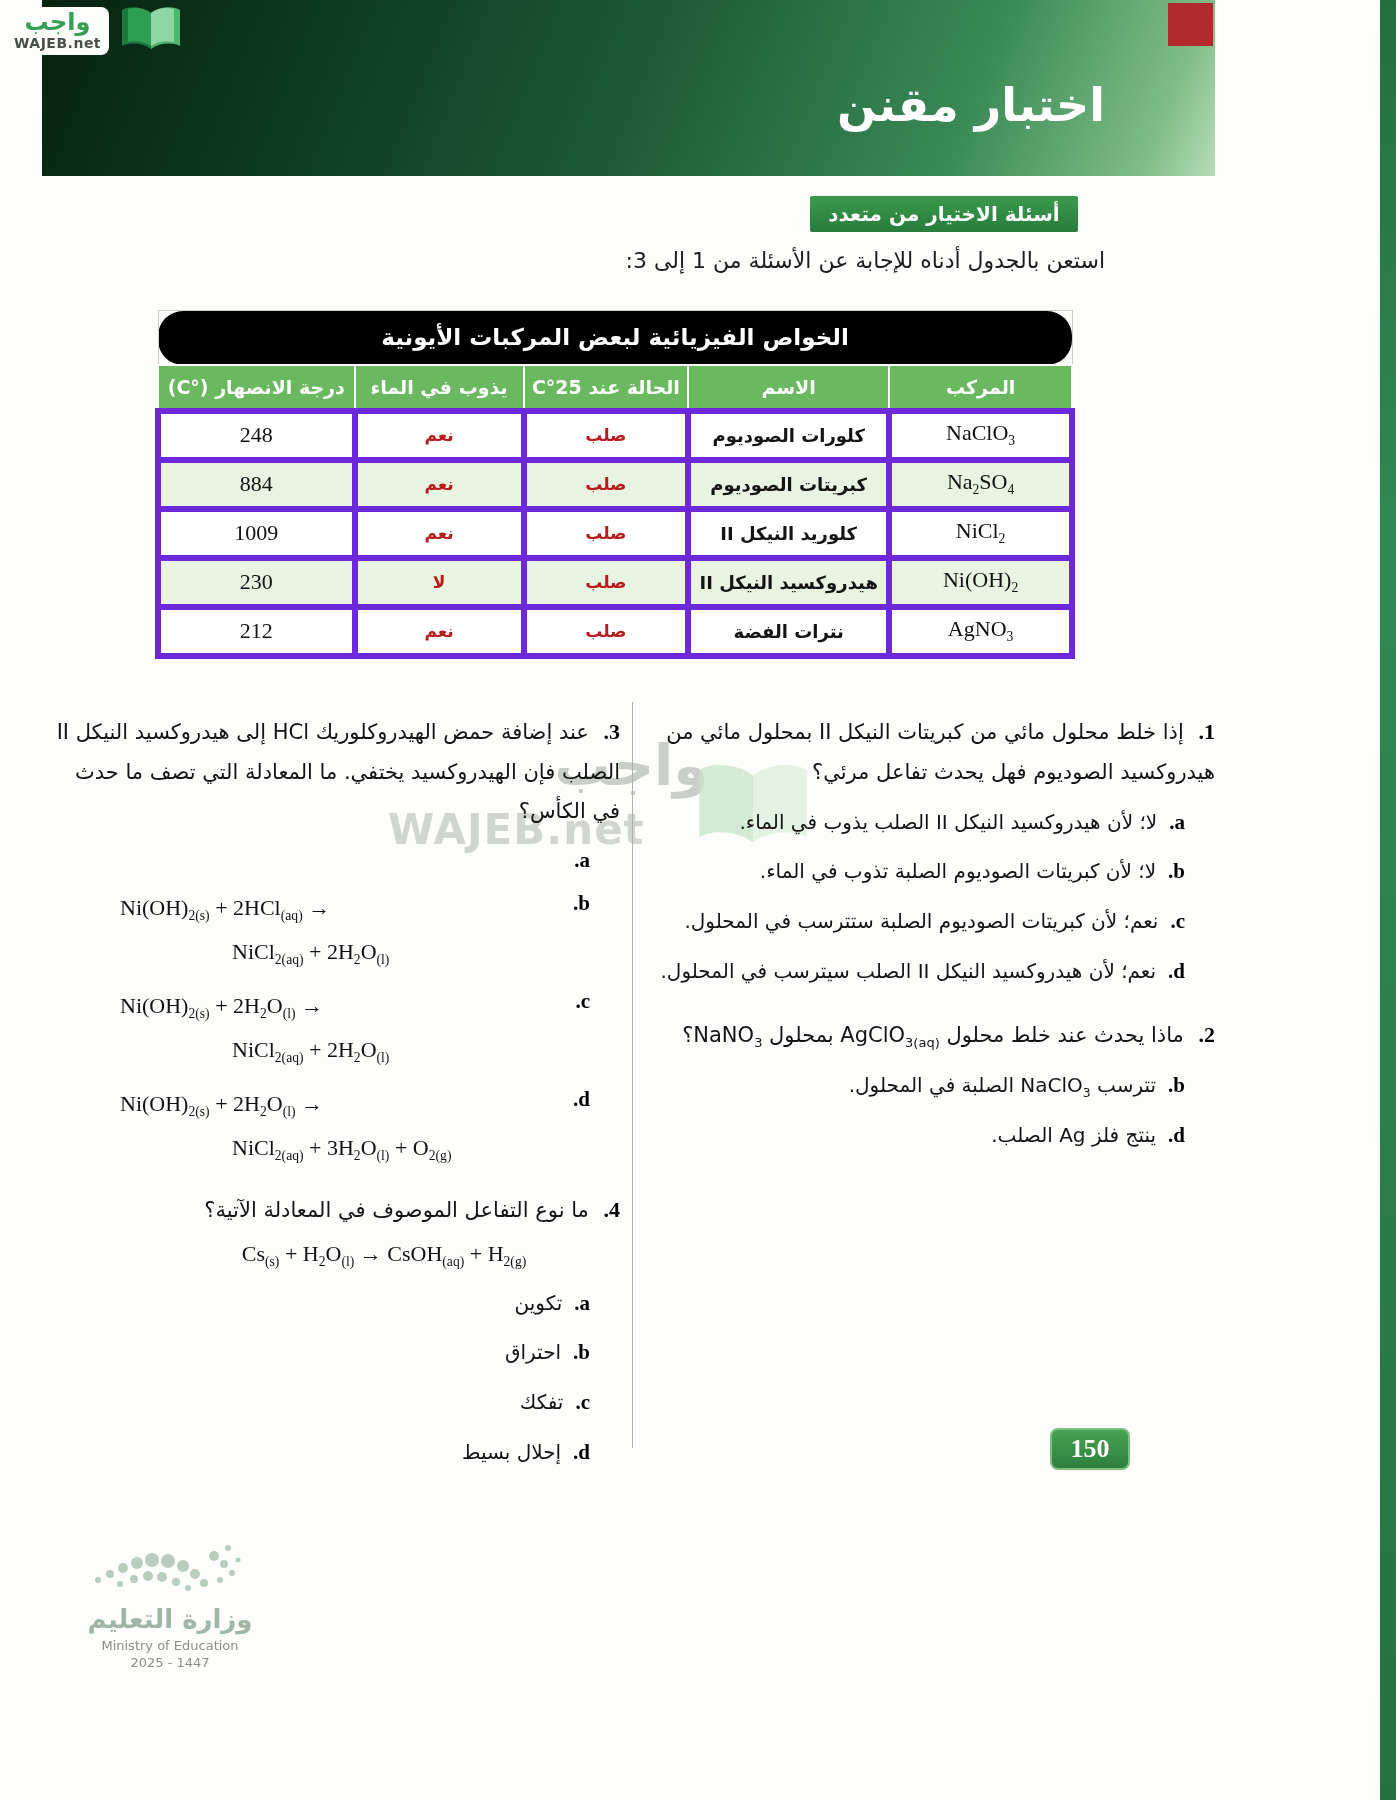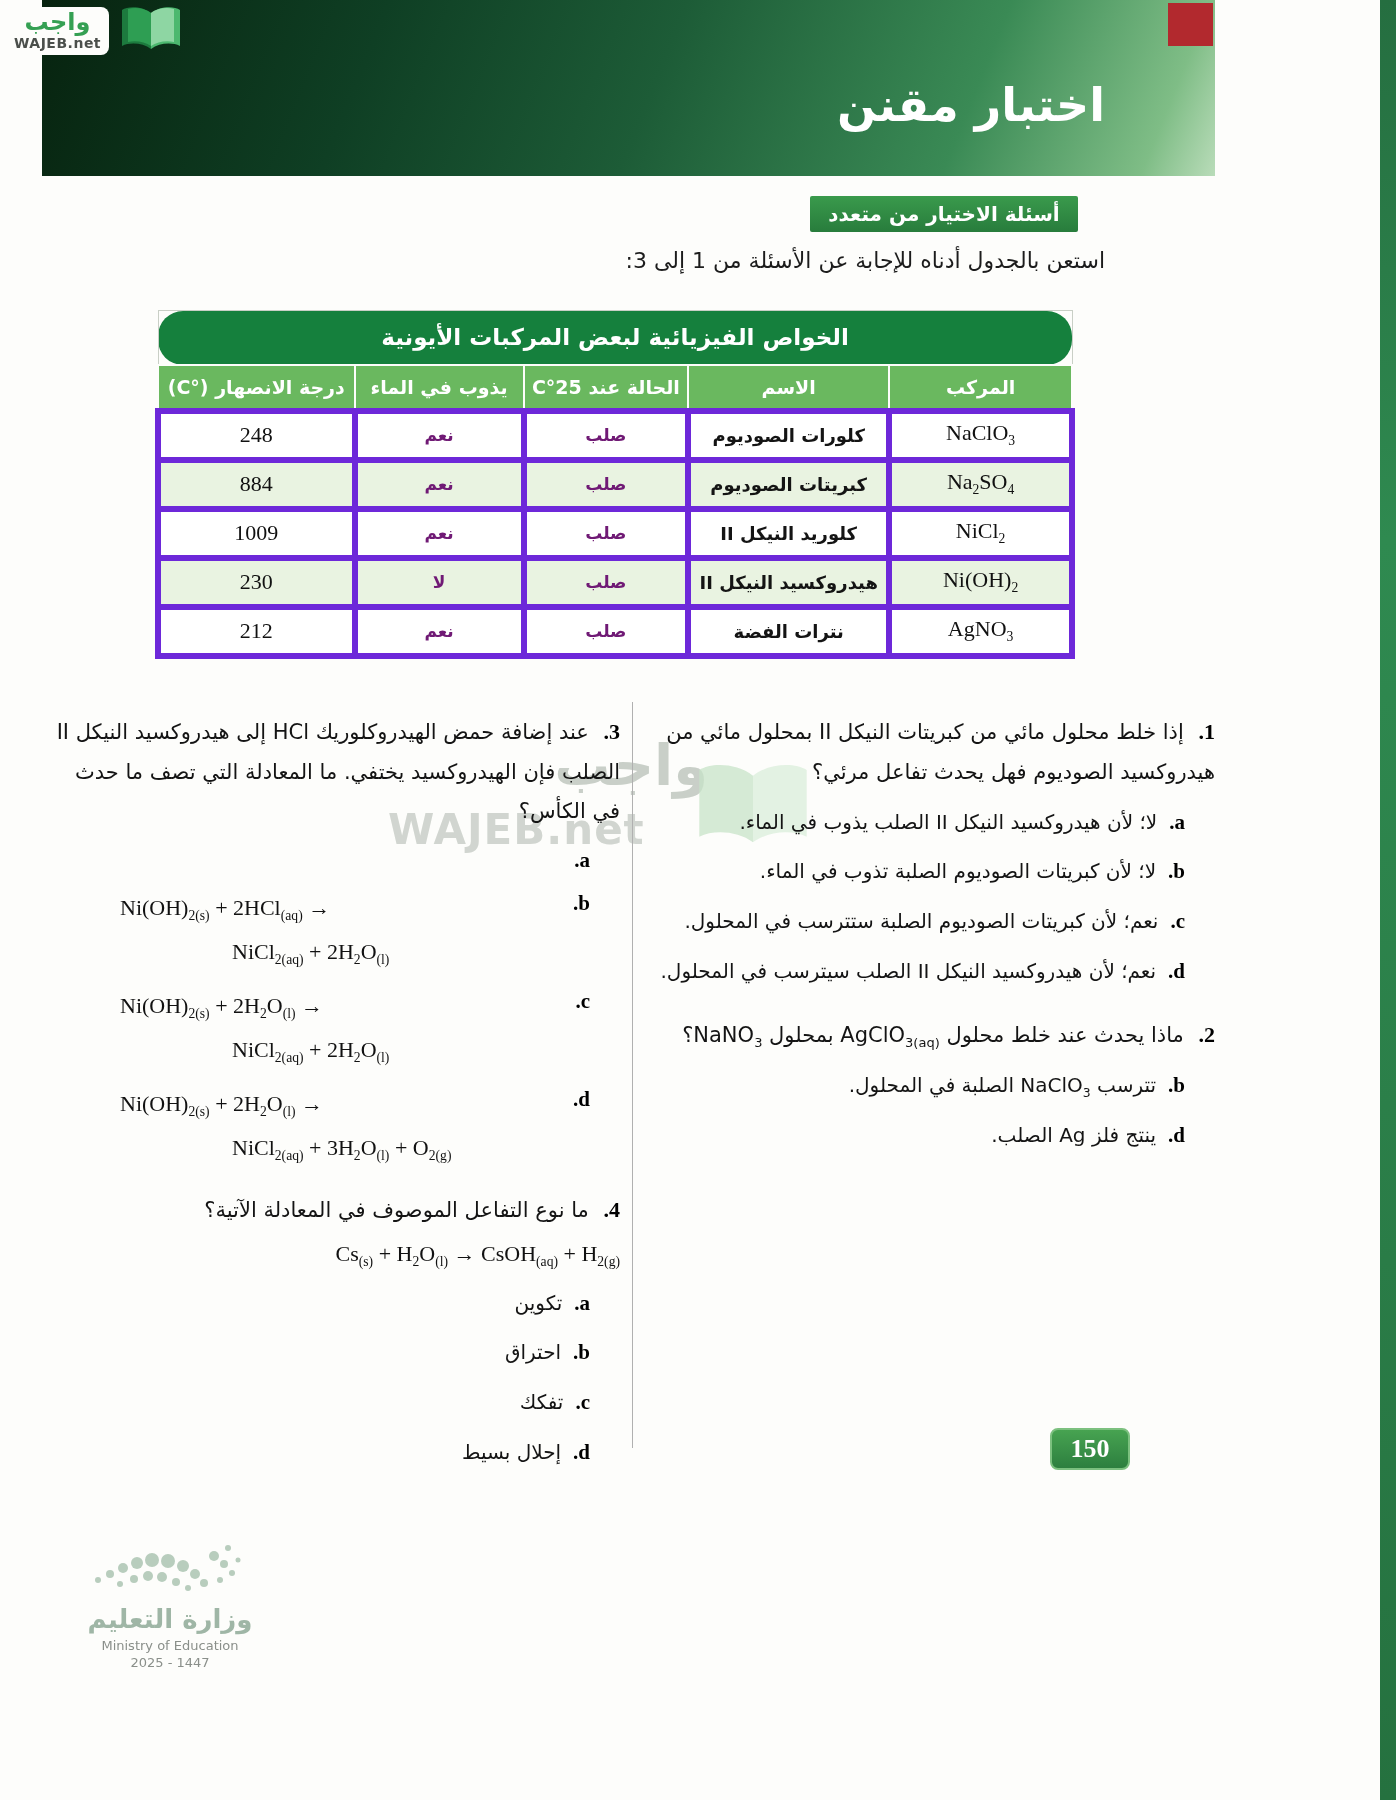--- a/index.html
+++ b/index.html
@@ -30,30 +30,30 @@
     background:linear-gradient(#3a9a4c,#287c3c); color:#fff; font-size:20px; font-weight:bold;
     text-align:center; line-height:36px; border-radius:2px; }
 
   .instruction { position:absolute; right:291px; top:248px; direction:rtl;
     font-size:22px; color:#1c1c1c; white-space:nowrap; }
 
   
   .props-table { position:absolute; left:155px; top:310px; width:920px;
     border-collapse:collapse; direction:rtl; table-layout:fixed;
     border:1px solid #c9cfc6; }
-  .props-table .t-title { background:#15803d; color:#fff; font-size:23px; font-weight:bold;
+  .props-table .t-title { background:#000000; color:#fff; font-size:23px; font-weight:bold;
     height:54px; text-align:center;border-radius:25px; }
   .props-table .t-head th { background:#6ab85f; color:#fff; font-size:19px; font-weight:bold;
     height:46px; text-align:center; border:2px solid #fdfdfb; }
   .props-table tbody td { height:49px; text-align:center; vertical-align:middle;
     border:6px solid #6d28d9; }
   .props-table tbody tr:nth-child(odd) td { background:#ffffff; }
   .props-table tbody tr:nth-child(even) td { background:#e9f3e1; }
   .cell-name { font-weight:bold; font-size:18px; color:#141414; }
-  .cell-ar   { font-weight:bold; font-size:17px; color:#701a75; }
+  .cell-ar   { font-weight:bold; font-size:17px; color:#b91c1c; }
   .chem { font-family:"Liberation Serif","DejaVu Serif",serif; font-size:22px; color:#111; }
   .cell-melt { font-family:"Liberation Serif","DejaVu Serif",serif; font-size:22px; color:#111; }
   sub { font-size:62%; direction:ltr; unicode-bidi:embed; }
 
   
   .watermark { position:absolute; left:388px; top:733px; width:350px; height:140px;
     z-index:0; opacity:.55; pointer-events:none; }
   .wm-ar  { position:absolute; right:30px; top:0; font-size:56px; font-weight:bold; color:#9fab9f; }
   .wm-net { position:absolute; left:0; top:72px; font-size:42px; font-weight:bold; color:#aeb6ad; letter-spacing:1px; }
   .wm-book { position:absolute; right:-75px; top:26px; opacity:.75; }
@@ -72,21 +72,21 @@
   .opt { font-size:20px; line-height:1.8; color:#141414; text-align:right;
     padding-right:30px; margin:12px 0; }
   .opt-letter { font-family:"Liberation Serif","DejaVu Serif",serif; font-weight:bold;
     font-size:21px; color:#000; margin-left:12px; }
 
   .opt-eq { display:flex; align-items:flex-start; padding-right:30px; margin:18px 0; }
   .opt-eq .opt-letter { flex:none; }
   .eq-block { flex:1; direction:ltr; text-align:left; padding-left:64px;
     font-family:"Liberation Serif","DejaVu Serif",serif; font-size:22px; color:#111; line-height:1.5; }
   .eq-line2 { margin-left:112px; margin-top:8px; }
-  .q4-eq { direction:ltr; text-align:right; padding-left:92px; margin:10px 0 14px;
+  .q4-eq { direction:ltr; text-align:center; padding-left:92px; margin:10px 0 14px;
     font-family:"Liberation Serif","DejaVu Serif",serif; font-size:22px; color:#111; }
 
   
   .ministry { position:absolute; left:60px; top:1538px; width:220px; text-align:center; }
   .min-ar { font-size:26px; font-weight:bold; color:#9fb6a6; margin-top:2px; }
   .min-en { font-size:13px; color:#8a8f8a; margin-top:4px; }
   .min-years { font-size:13px; color:#8a8f8a; margin-top:2px; }
 
   .pagenum { position:absolute; left:1050px; top:1428px; width:80px; height:42px;
     background:linear-gradient(#47a351,#2d7f3f); border:2px solid #7cc07f; border-radius:8px;

